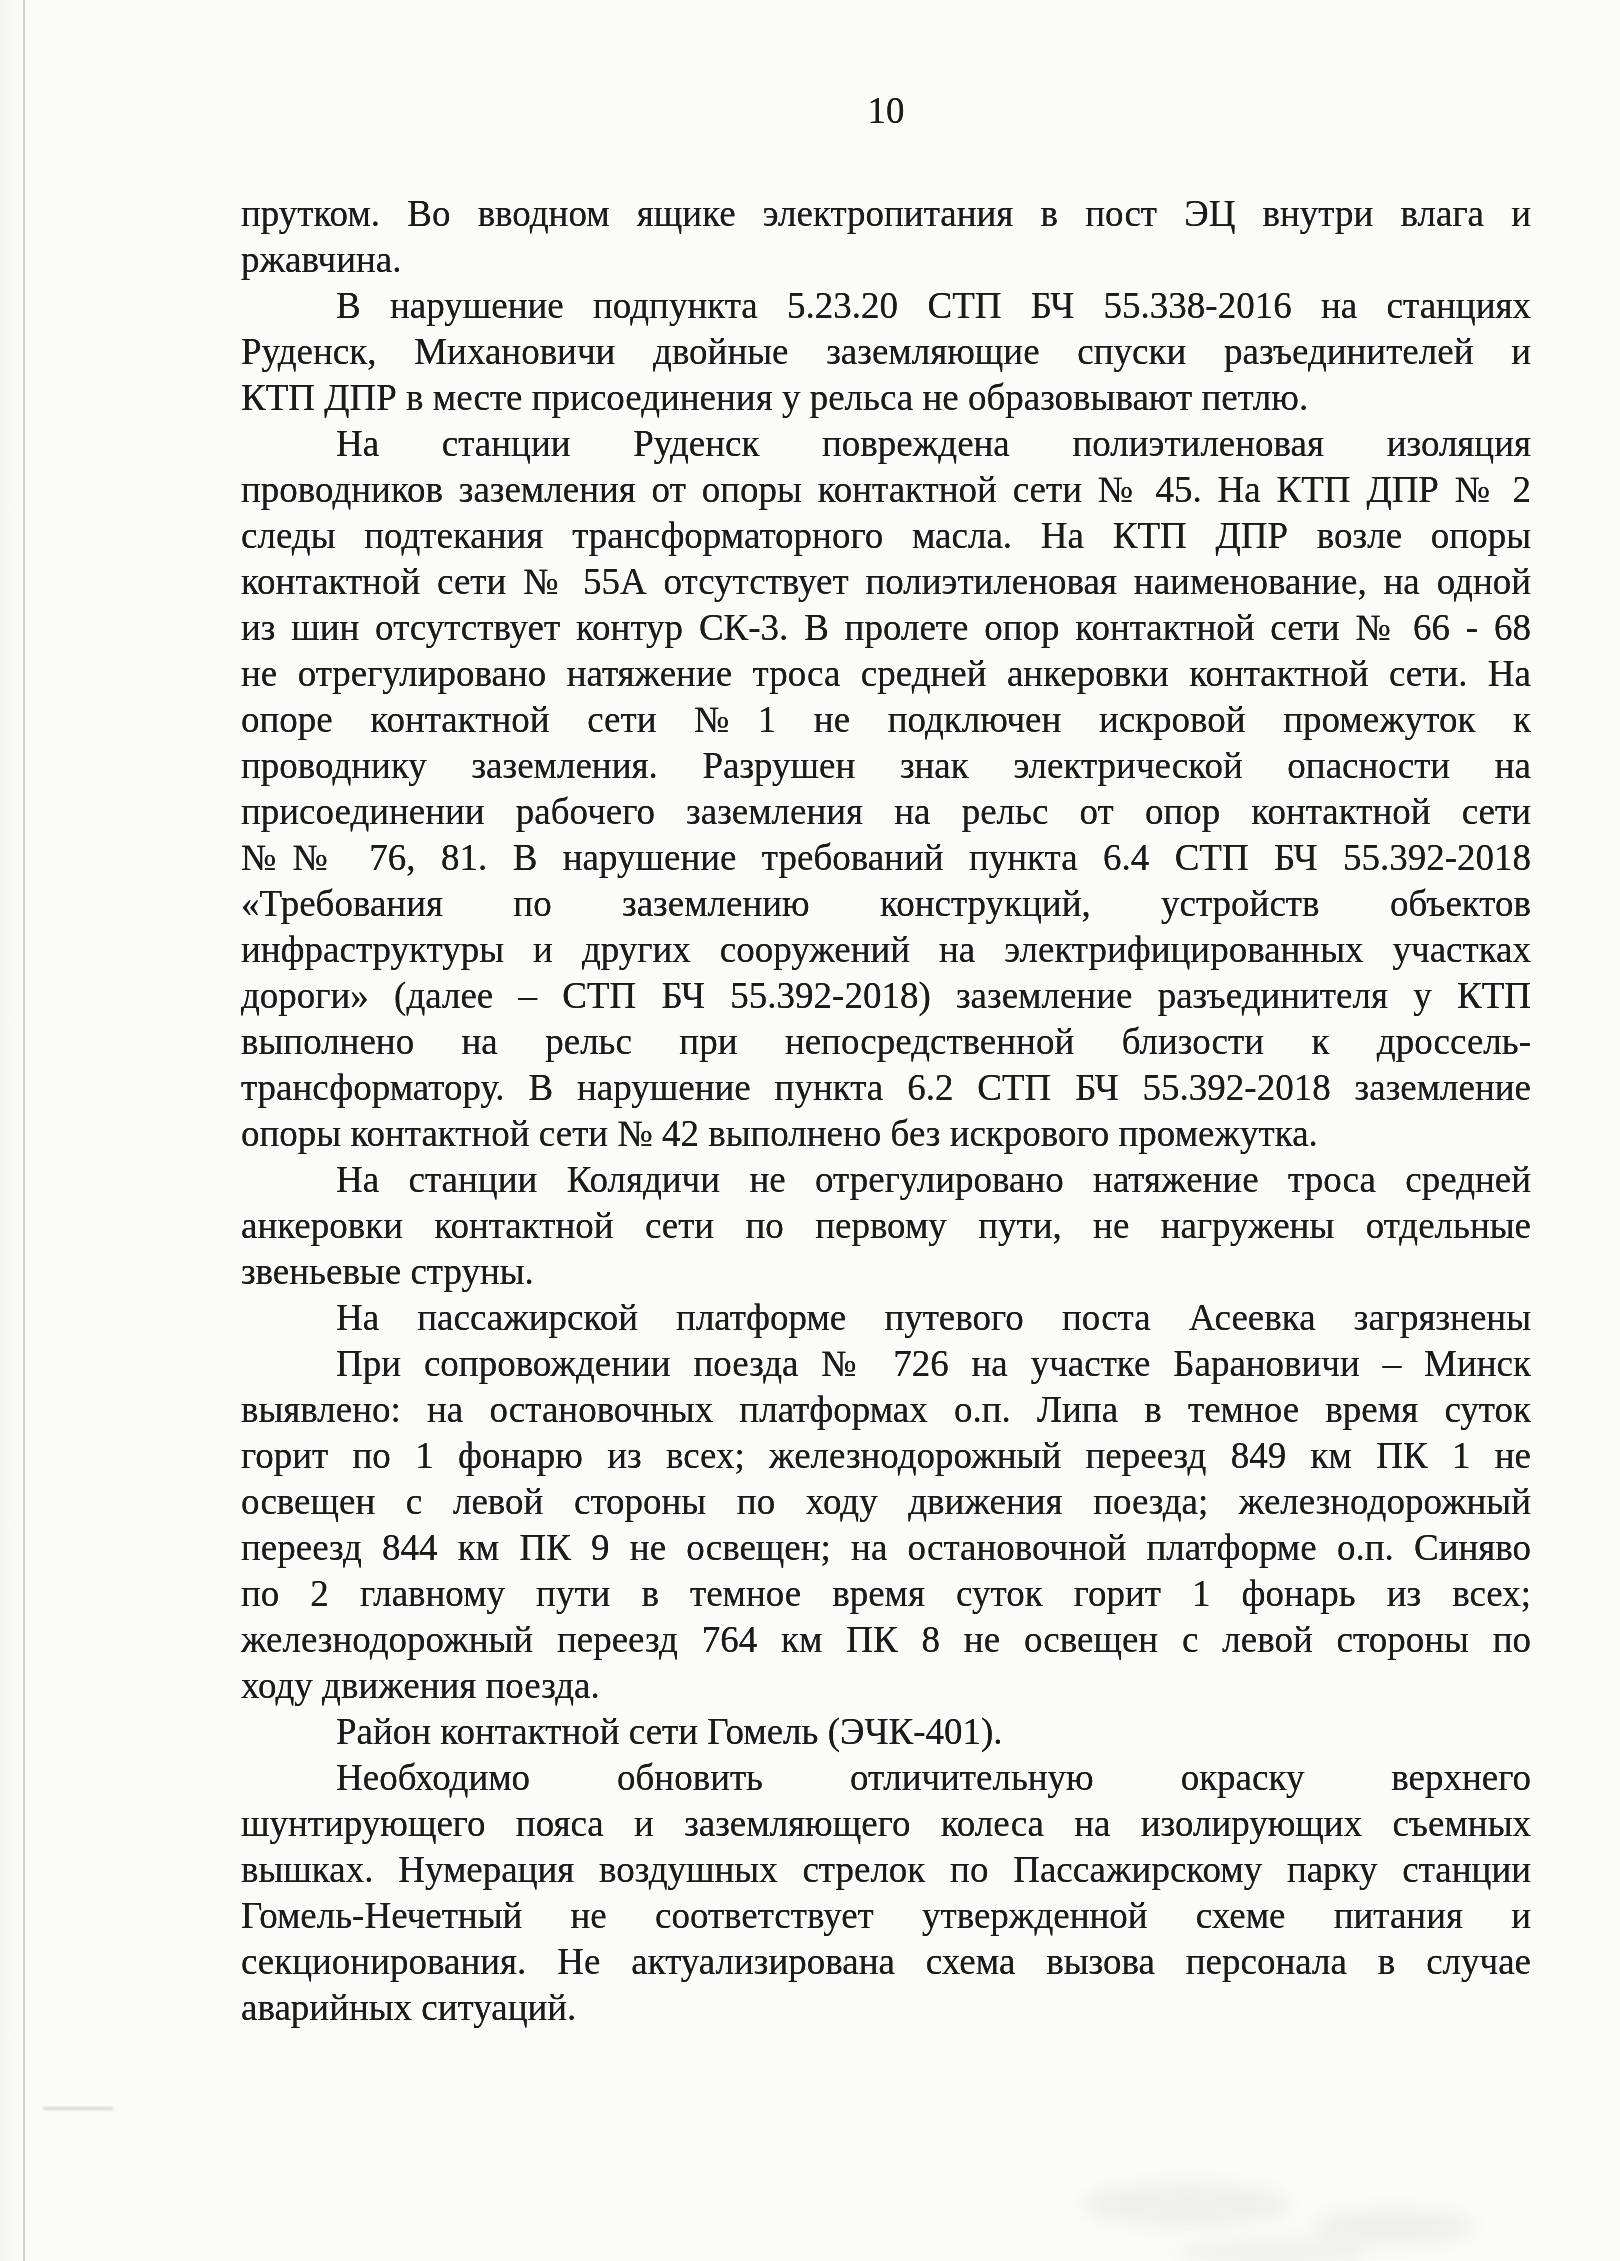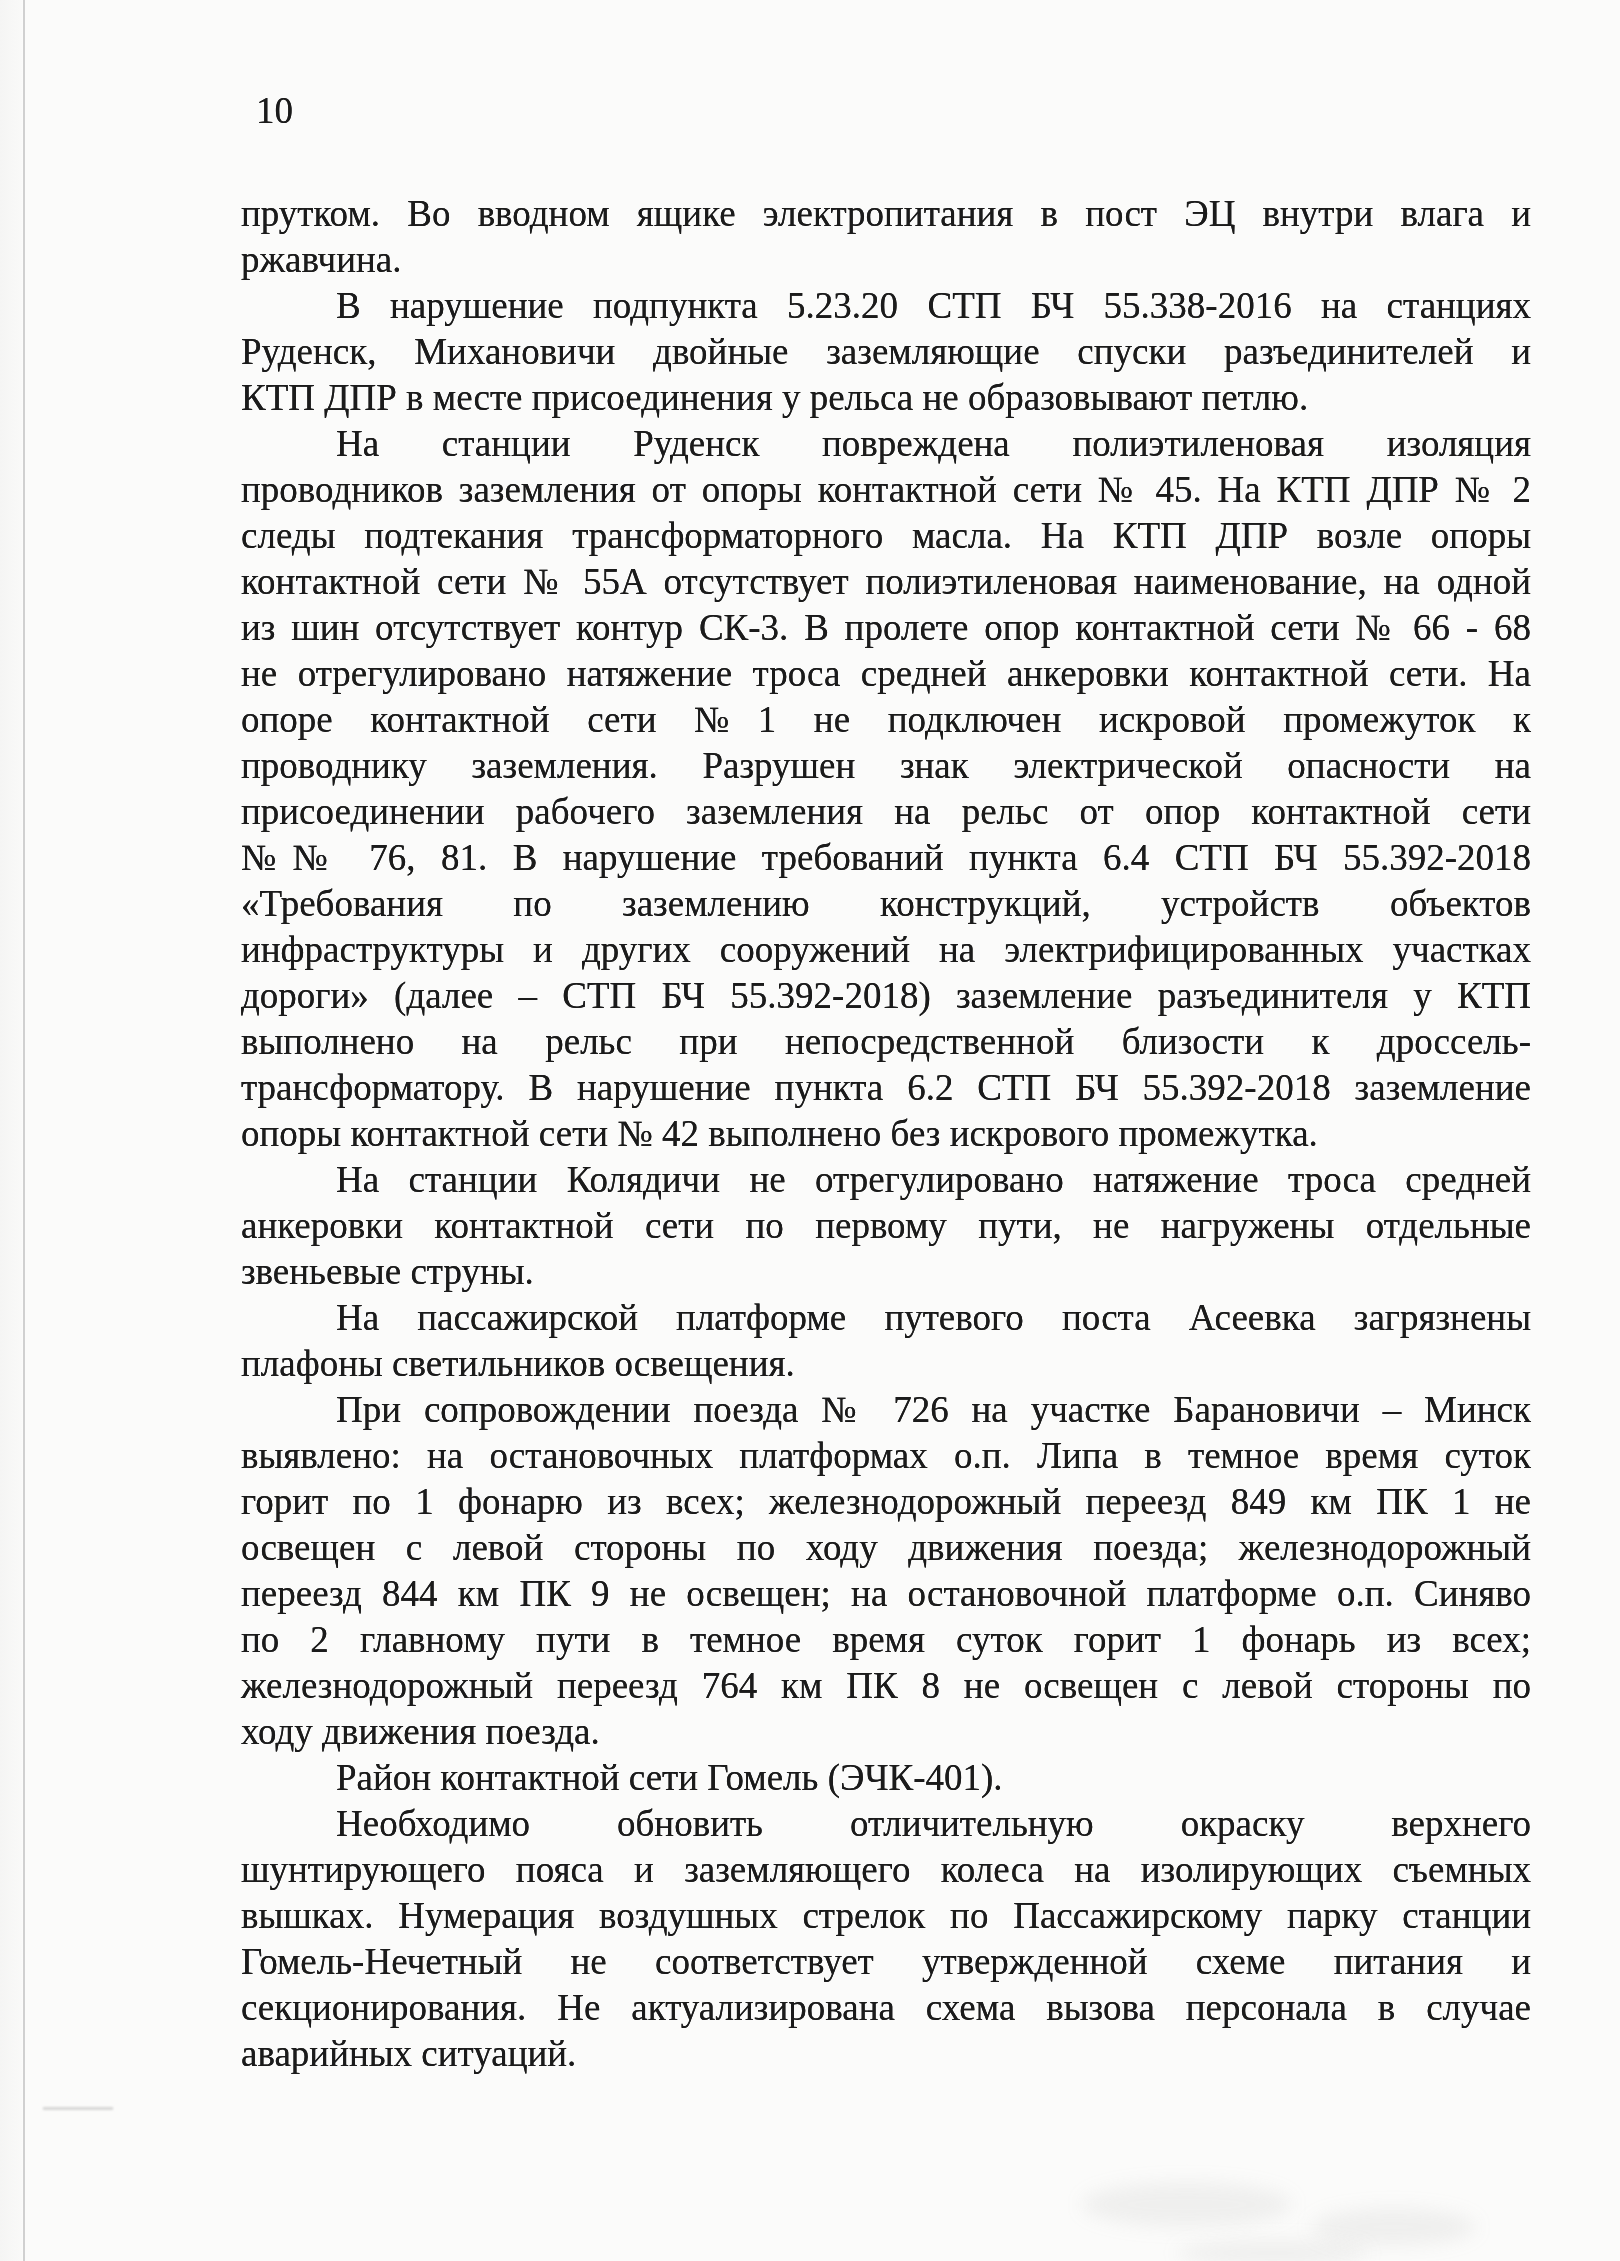--- a/index.html
+++ b/index.html
@@ -49,27 +49,27 @@
     position: absolute;
     left: 43px;
     top: 2107px;
     width: 70px;
     height: 2.5px;
     background: rgba(150,150,150,0.35);
     filter: blur(1px);
   }
   .page-number {
     position: absolute;
-    left: 256px;
+    left: 241px;
     width: 1290px;
     top: 88px;
     height: 46px;
     font-size: 37px;
     line-height: 46px;
-    text-align: left;
+    text-align: center;
     text-shadow: 0 0 0.3px currentColor;
   }
   .body-col {
     position: absolute;
     left: 241px;
     top: 191px;
     width: 1290px;
     font-size: 37px;
     line-height: 46px;
     text-shadow: 0 0 0.3px currentColor;
@@ -123,21 +123,20 @@
         <div class="line">трансформатору. В нарушение пункта 6.2 СТП БЧ 55.392-2018 заземление</div>
         <div class="line last">опоры контактной сети № 42 выполнено без искрового промежутка.</div>
       </div>
       <div>
         <div class="line indent">На станции Колядичи не отрегулировано натяжение троса средней</div>
         <div class="line">анкеровки контактной сети по первому пути, не нагружены отдельные</div>
         <div class="line last">звеньевые струны.</div>
       </div>
       <div>
         <div class="line indent">На пассажирской платформе путевого поста Асеевка загрязнены</div>
-        <div class="line last">плафоны светильников освещения.</div>
       </div>
       <div>
         <div class="line indent">При сопровождении поезда № 726 на участке Барановичи – Минск</div>
         <div class="line">выявлено: на остановочных платформах о.п. Липа в темное время суток</div>
         <div class="line">горит по 1 фонарю из всех; железнодорожный переезд 849 км ПК 1 не</div>
         <div class="line">освещен с левой стороны по ходу движения поезда; железнодорожный</div>
         <div class="line">переезд 844 км ПК 9 не освещен; на остановочной платформе о.п. Синяво</div>
         <div class="line">по 2 главному пути в темное время суток горит 1 фонарь из всех;</div>
         <div class="line">железнодорожный переезд 764 км ПК 8 не освещен с левой стороны по</div>
         <div class="line last">ходу движения поезда.</div>

